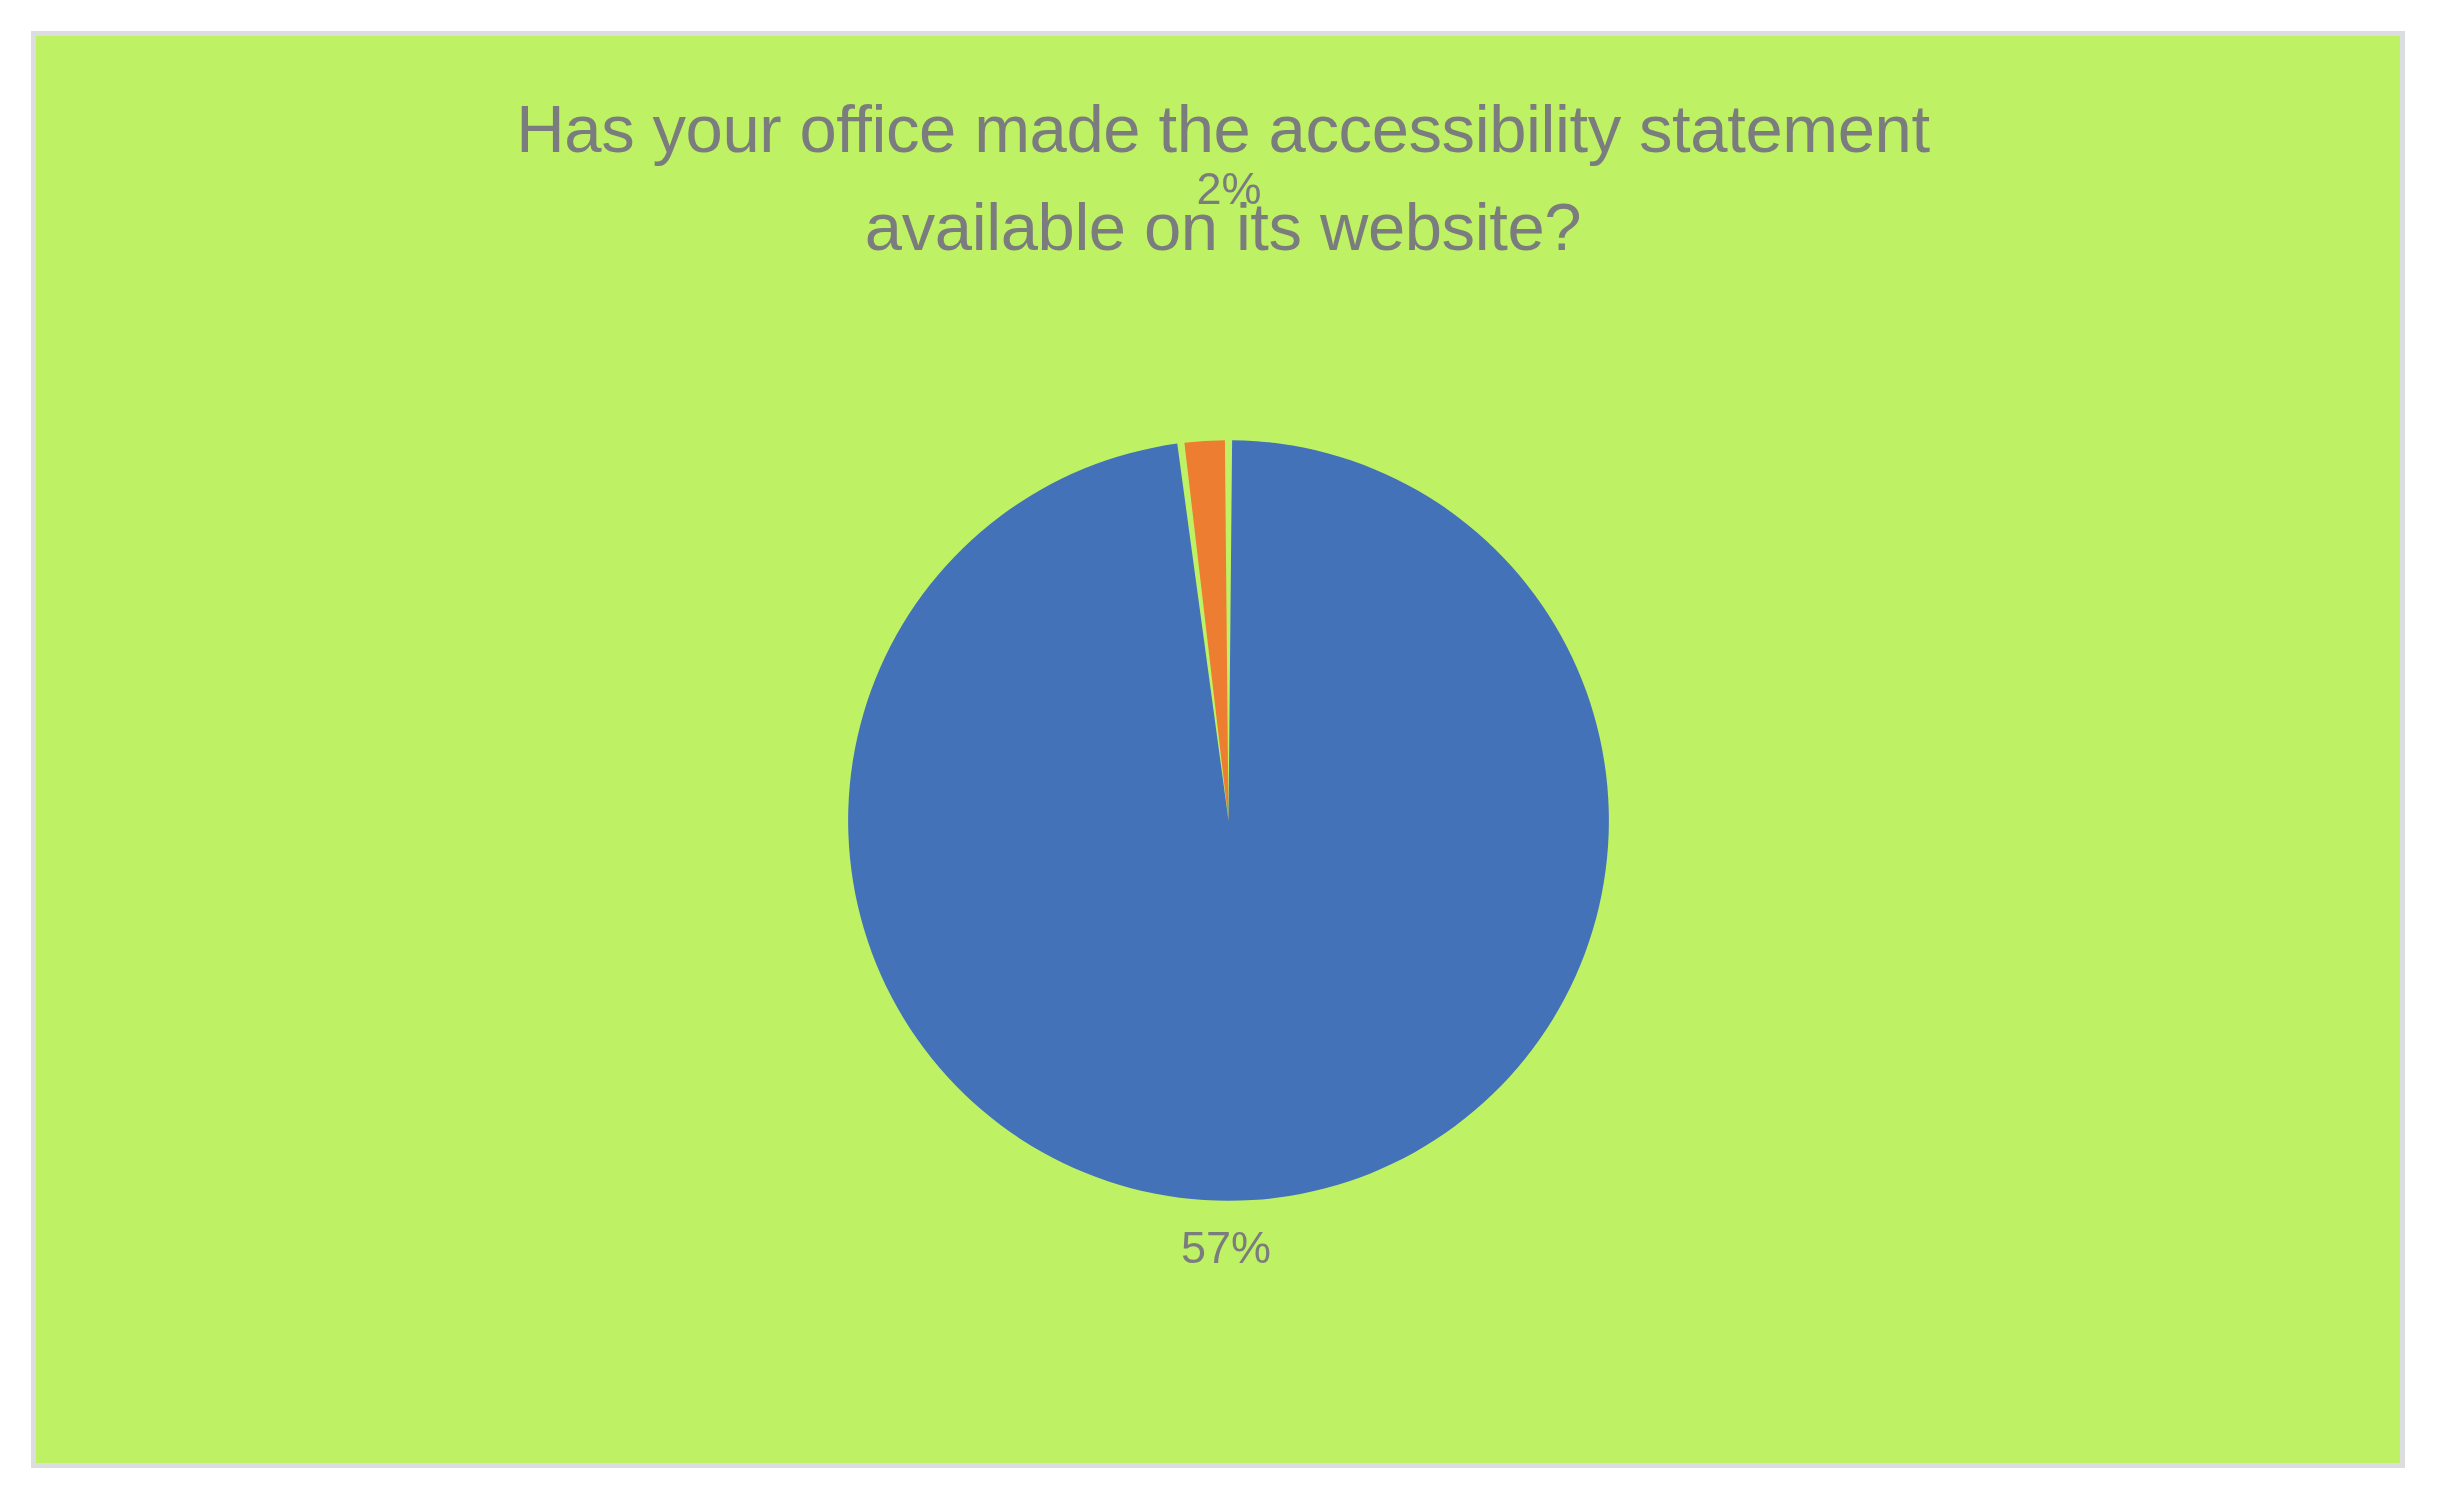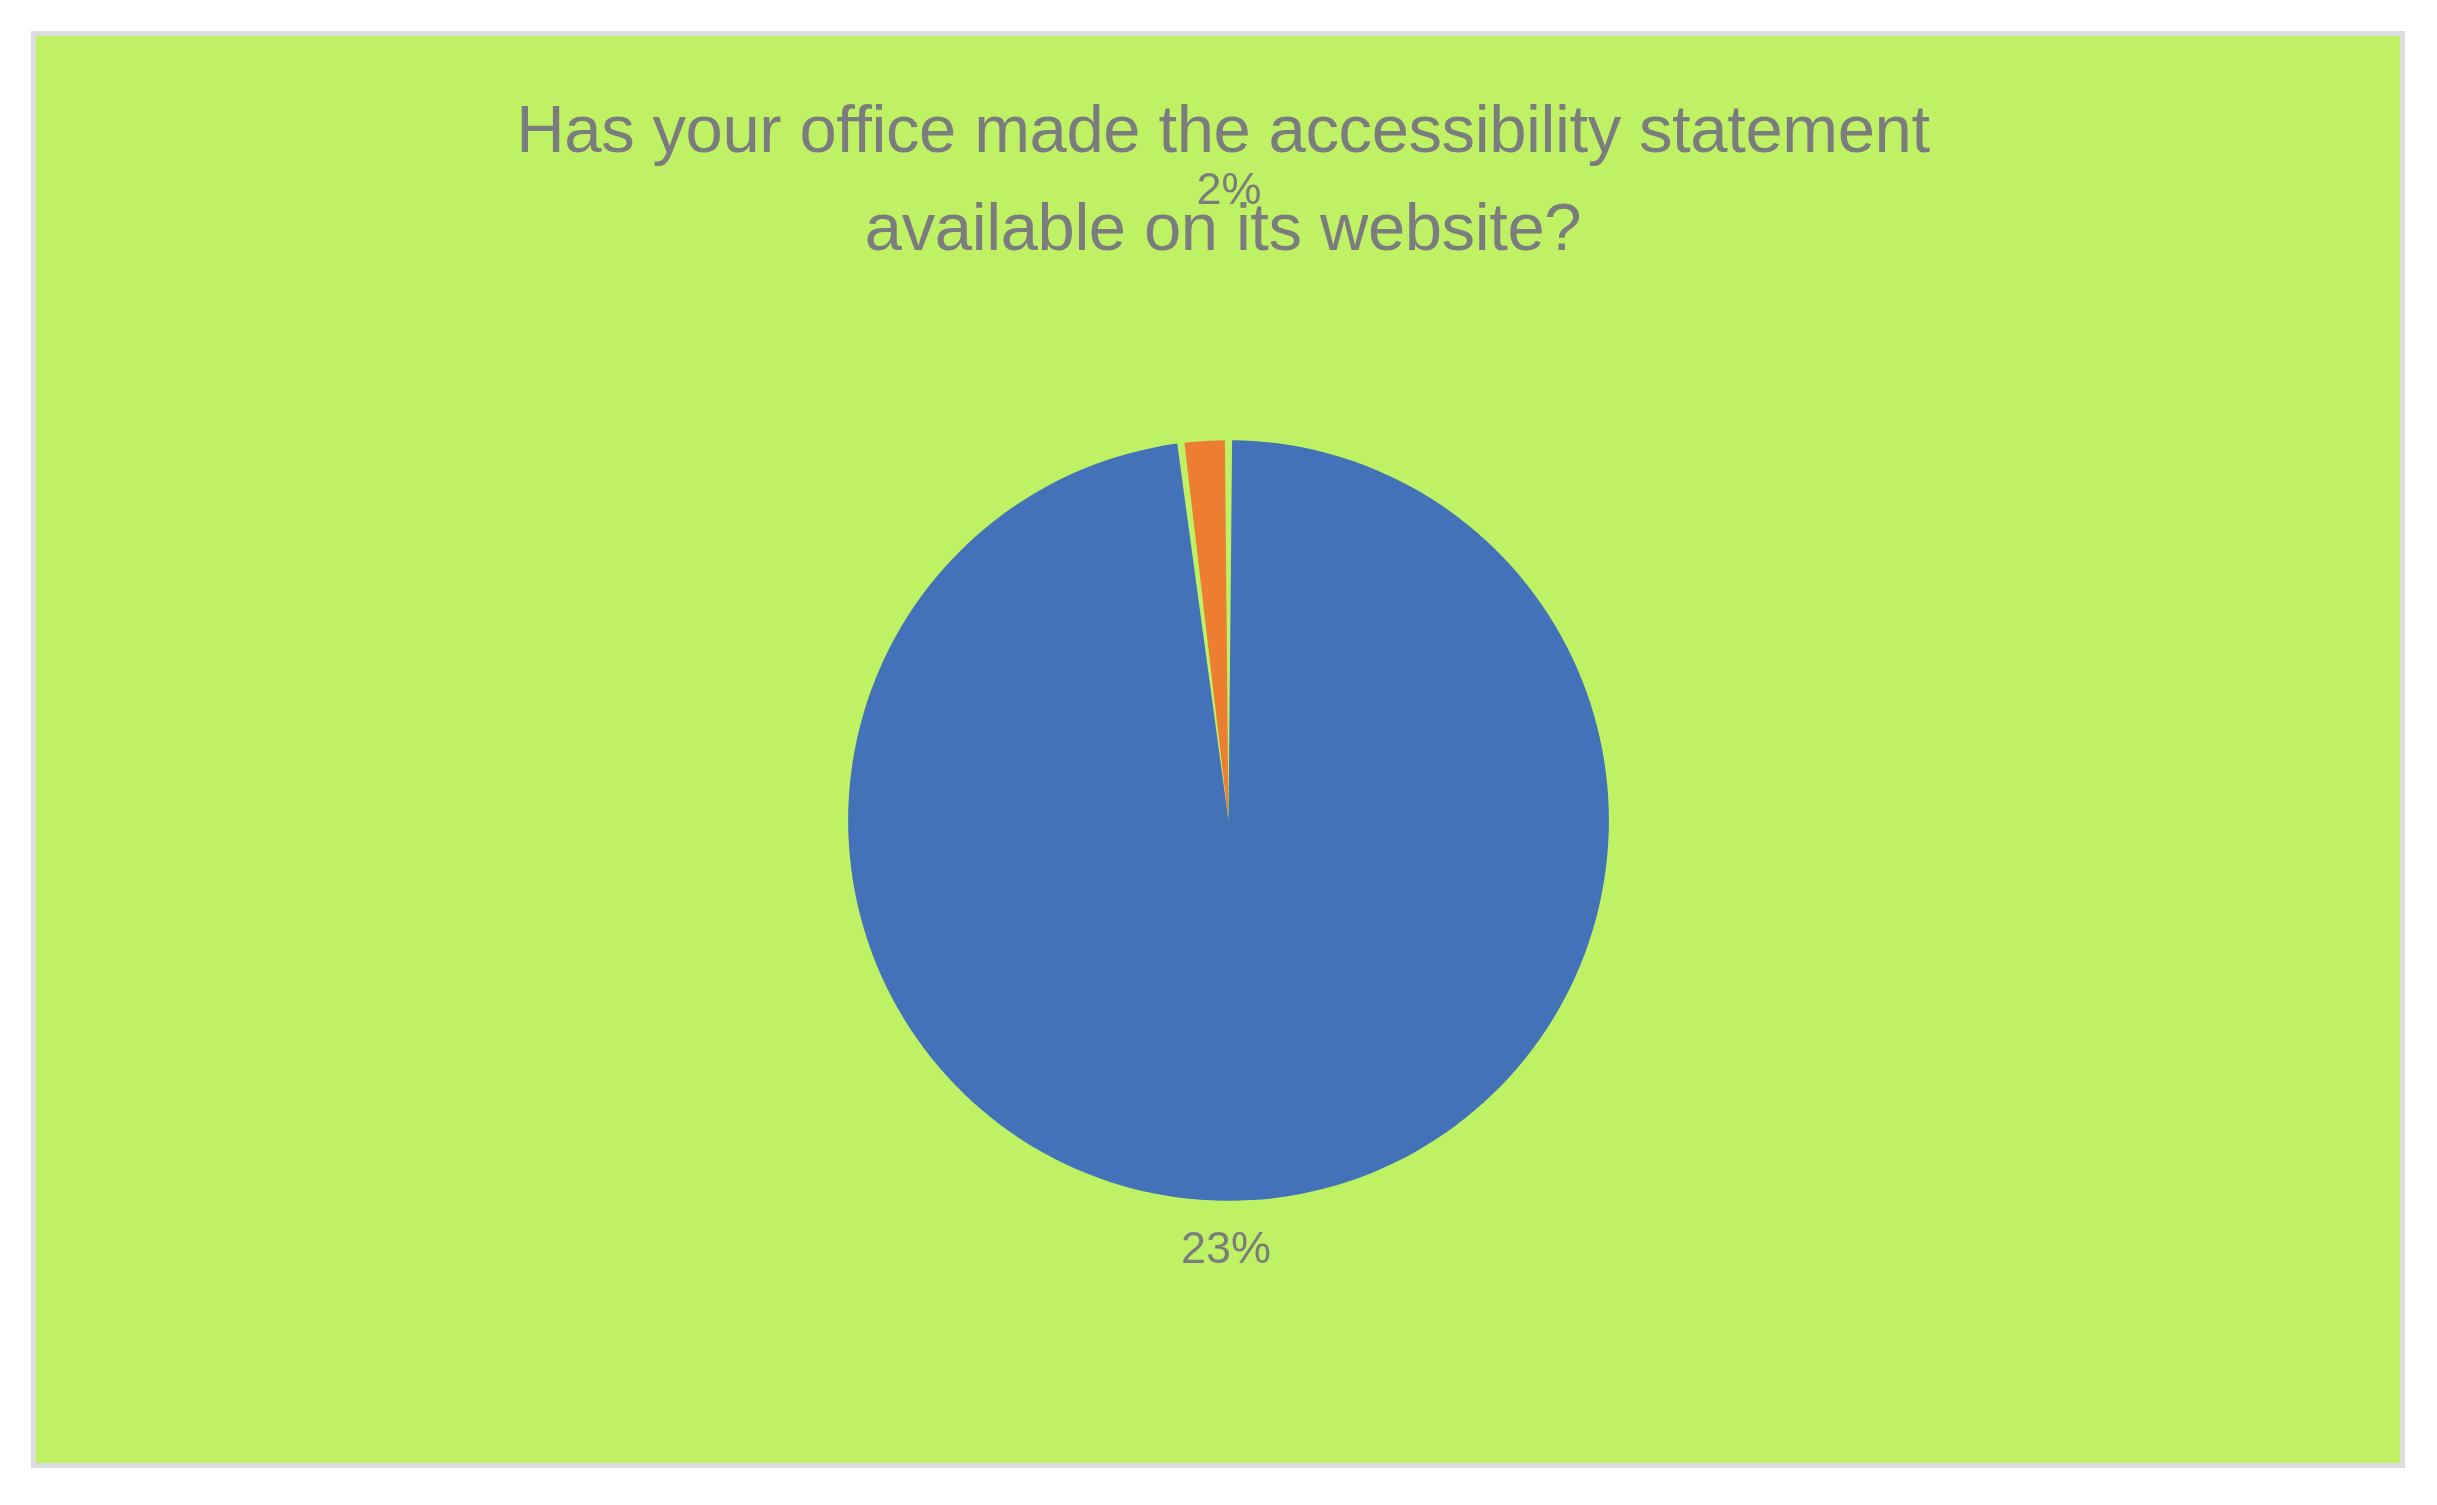--- a/index.html
+++ b/index.html
@@ -127,19 +127,19 @@
 
       <svg id="pie-svg" viewBox="0 0 1130 1130" aria-hidden="true">
           <g>
             <path d="M 565 565 L 504.61 47.51 A 521 521 0 0 1 560.05 44.02 Z" fill="#ed7d31"></path>
             <path d="M 565 565 L 569.95 44.02 A 521 521 0 1 1 494.79 48.75 Z" fill="#4472b8"></path>
           </g>
         </svg>
 
       <div class="data-label" id="label-no">2%</div>
 
-      <div class="data-label" id="label-yes">23%</div>
+      <div class="data-label" id="label-yes">57%</div>
 
 
     </div>
   </div>
 </div>
 
 
 </body></html>

